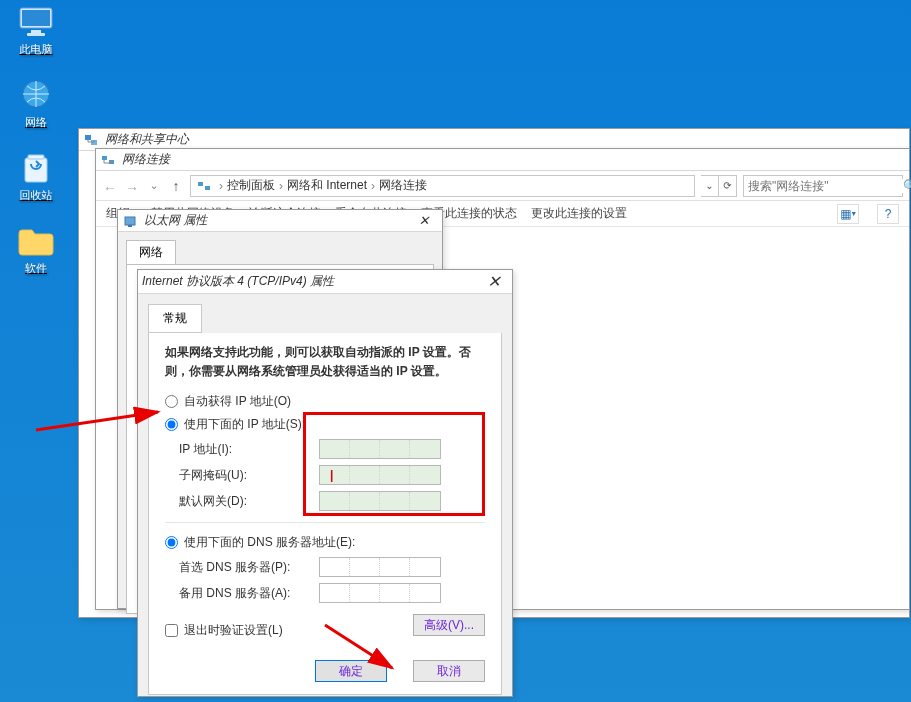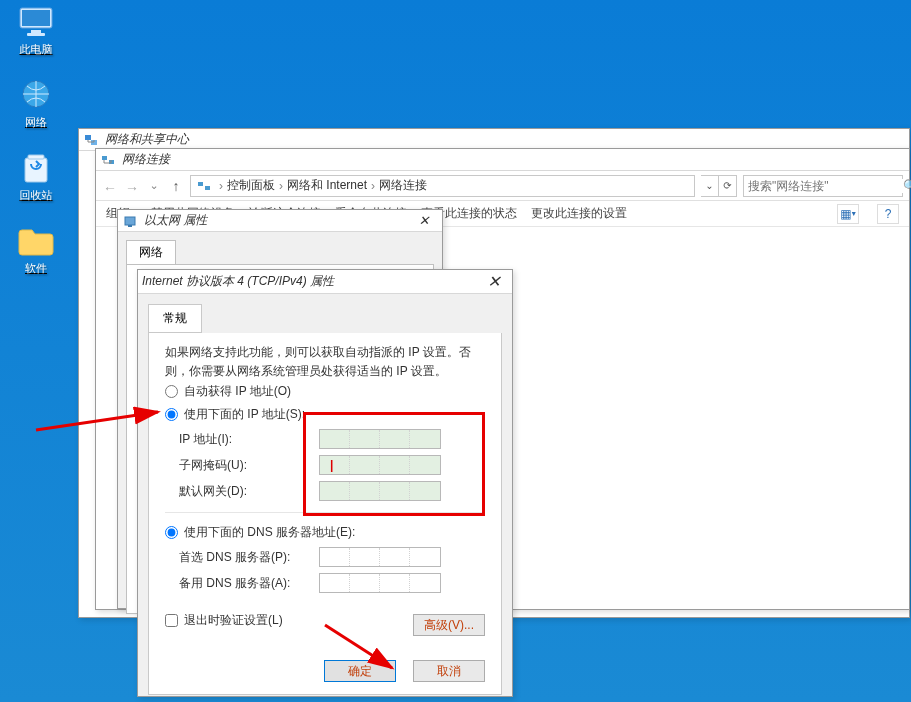--- a/index.html
+++ b/index.html
@@ -47,35 +47,35 @@
 .tabbody { margin: 0 8px 8px 8px; border: 1px solid #c0c0c0; background: #fff; height: calc(100% - 48px); }
 .tabbody-inner { padding: 10px; font-size: 12px; color: #333; }
 
 
 #win-ipv4 { left: 137px; top: 269px; width: 376px; height: 428px; background: #f0f0f0; }
 #win-ipv4 .titlebar { background: #fff; height: 24px; }
 #win-ipv4 .titlebar .close { font-size: 16px; }
 .ipv4-tabstrip { display: flex; padding: 10px 10px 0 10px; }
 .ipv4-tab { padding: 5px 14px; font-size: 12px; border: 1px solid #c9c9c9; background: #fff; }
 .ipv4-body { margin: 0 10px 10px 10px; border: 1px solid #c9c9c9; border-top: none; background: #fff; padding: 10px 16px 10px 16px; height: 362px; position: relative; }
-.desc { font-size: 12px; color: #333; line-height: 1.55; margin-bottom: 0; }
+.desc { font-size: 12px; color: #333; line-height: 1.55; margin-bottom: 10px; font-weight: bold; }
 .grp { border-bottom: 1px solid #e6e6e6; padding-bottom: 8px; margin-bottom: 8px; }
 .radio-row { display: flex; align-items: center; gap: 6px; font-size: 12px; color: #333; padding: 3px 0; }
 .radio-row input[type=radio] { width: 13px; height: 13px; }
 .field-row { display: flex; align-items: center; padding: 3px 0 3px 14px; }
 .field-row .flabel { width: 140px; font-size: 12px; color: #333; }
 .ipinput { display: flex; border: 1px solid #b8b8b8; background: #fff; height: 20px; }
 .ipinput .oct { width: 30px; border-right: 1px dotted #d2d2d2; text-align:center; font-size: 12px; line-height: 18px; color: #333; }
 .ipinput .oct:last-child { border-right: none; }
 .ipinput.hl .oct { background: #e3f0e2; }
 .ipinput .oct.cursor { position: relative; }
 .ipinput .oct.cursor::after { content:"|"; color:#d00; font-weight:bold; position:absolute; left:10px; top:0; }
 .checkrow { display:flex; align-items:center; gap:6px; font-size:12px; color:#333; margin-top:6px; }
-.btnrow { position:absolute; right: 16px; bottom: 12px; display:flex; gap:17px;padding-left:16px; }
-.btn { min-width: 72px; height: 22px; font-size: 12px; background: #e9e9e9; border: 1px solid #acacac; color:#c2410c; display:flex; align-items:center; justify-content:center; cursor:pointer; }
+.btnrow { position:absolute; right: 16px; bottom: 12px; display:flex; gap:26px;padding-left:16px; }
+.btn { min-width: 72px; height: 22px; font-size: 12px; background: #e9e9e9; border: 1px solid #acacac; color:#6d28d9; display:flex; align-items:center; justify-content:center; cursor:pointer; }
 .btn.primary { background: #e1e1e1; border-color: #0078d7; }
 .advrow { position:absolute; right: 16px; bottom: 58px; }
 .redbox { position: absolute; border: 3px solid #e60000; pointer-events: none; }
 
 
 .arrow { position: absolute; pointer-events: none; }
 </style>
 </head>
 <body>
 

